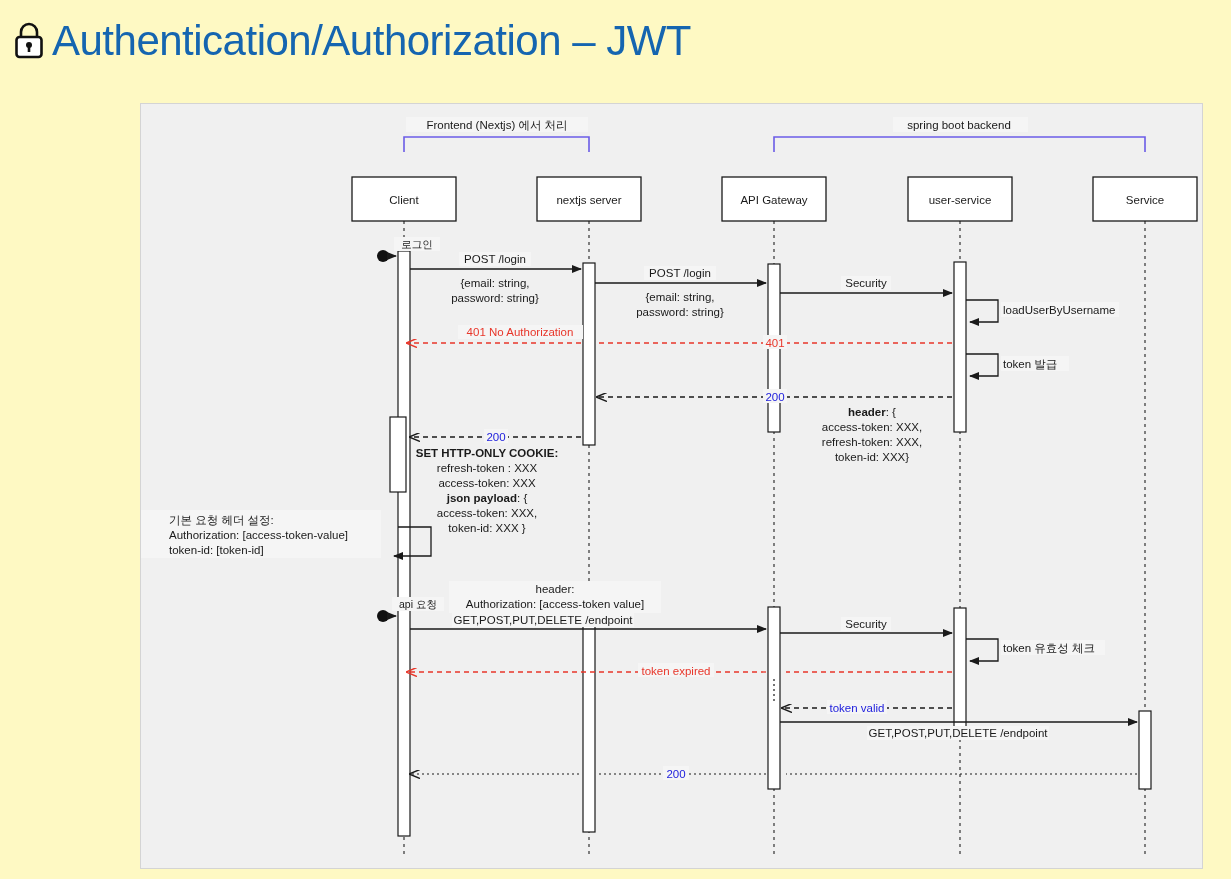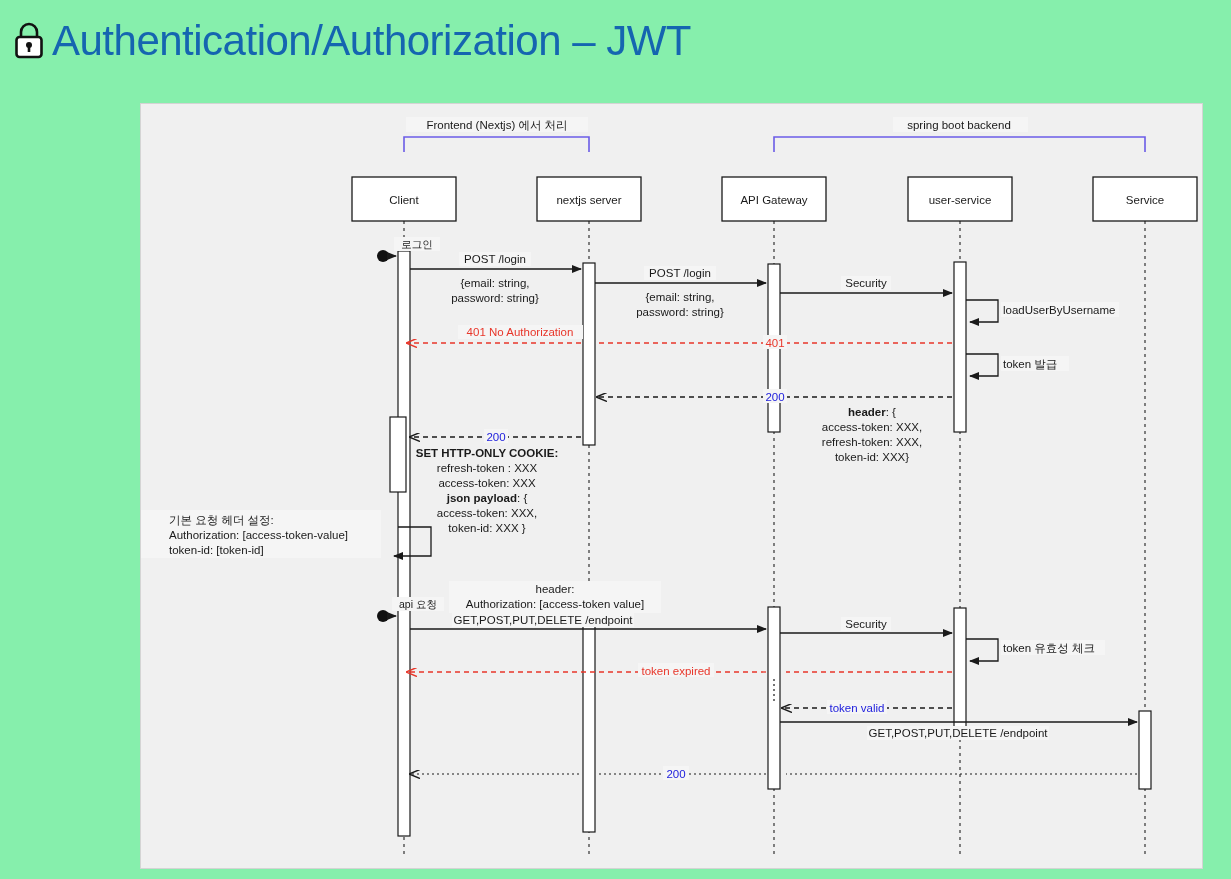--- a/index.html
+++ b/index.html
@@ -8,21 +8,21 @@
     background: #f0f0f0;
     width: 1231px;
     height: 879px;
     overflow: hidden;
     font-family: "Liberation Sans", sans-serif;
   }
   #page {
     position: relative;
     width: 1231px;
     height: 879px;
-    background: #86efac;
+    background: #fef9c3;
   }
   #title-bar {
     position: absolute;
     left: 12px;
     top: 10px;
     height: 62px;
     display: flex;
     align-items: center;
     gap: 6px;
   }

